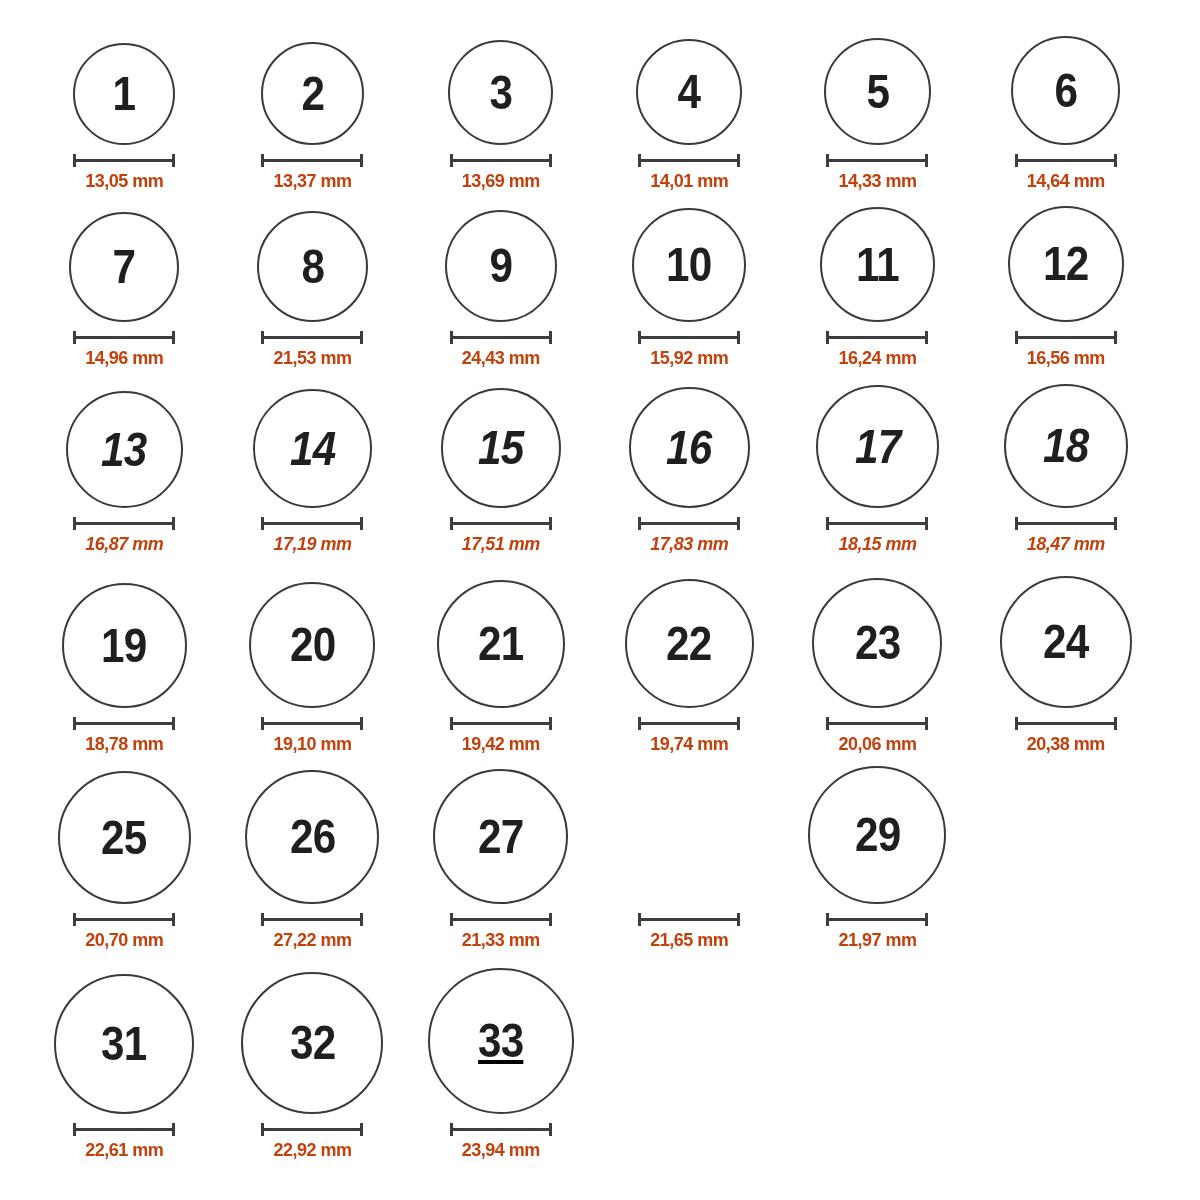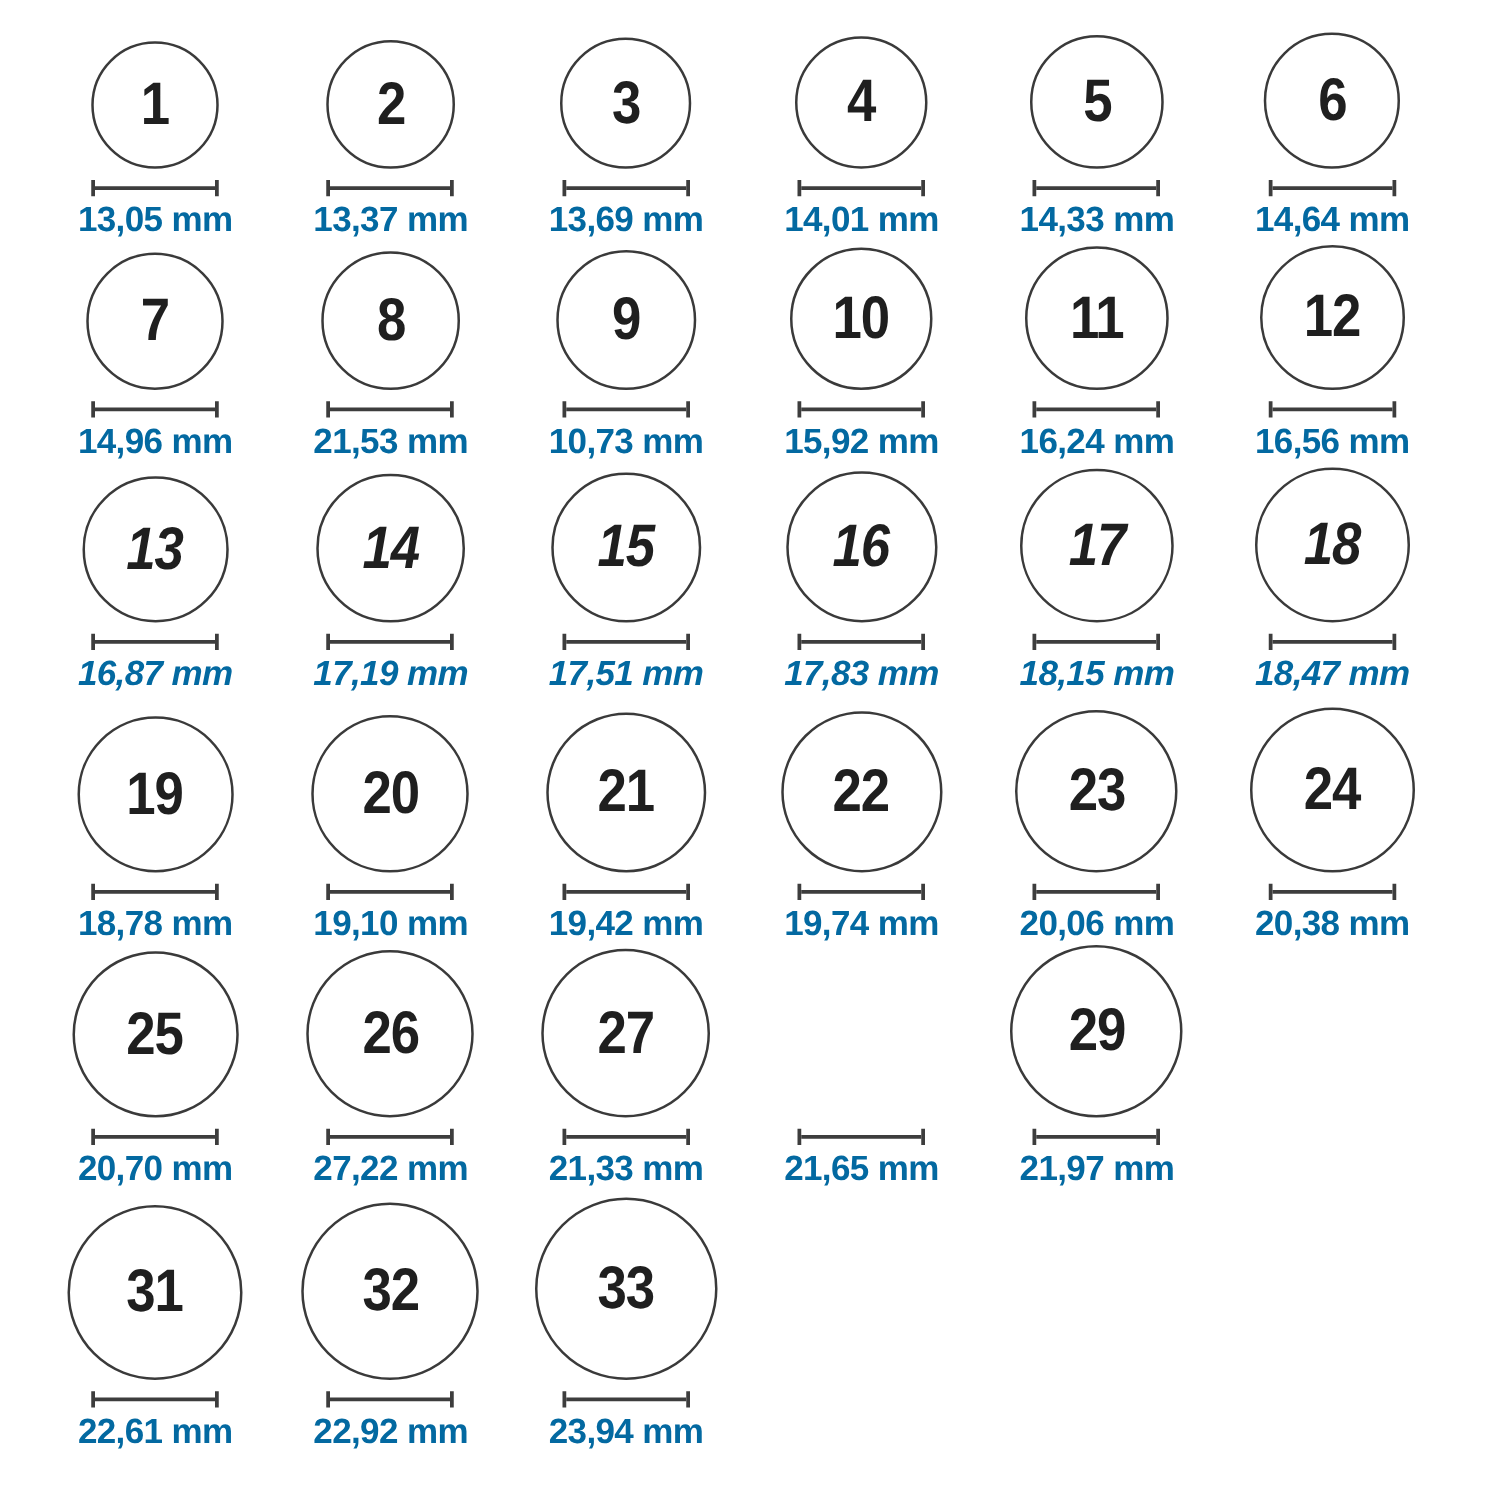--- a/index.html
+++ b/index.html
@@ -50,23 +50,23 @@
     align-items: center;
     margin-top: 9px;
   }
   .dim-line .dim-bar {
     width: 100%;
     height: 3px;
     background: #3d3d3d;
   }
   .size-label {
     margin-top: 5px;
-    font-size: 28px;
+    font-size: 18px;
     font-weight: bold;
-    color: #0369a1;
+    color: #c2410c;
     line-height: 1;
     letter-spacing: -0.5px;
     white-space: nowrap;
   }
 </style>
 </head>
 <body>
 
 <div id="size-chart">
     <div class="chart-row" style="height: 190px;">
@@ -144,21 +144,21 @@
     </div>
     <div class="size-label">21,53 mm</div>
   </div>
       <div class="size-cell">
     <div class="ring-circle" style="width: 112px; height: 112px;">
       <span class="ring-number">9</span>
     </div>
     <div class="dim-line">
       <span class="dim-bar"></span>
     </div>
-    <div class="size-label">10,73 mm</div>
+    <div class="size-label">24,43 mm</div>
   </div>
       <div class="size-cell">
     <div class="ring-circle" style="width: 114px; height: 114px;">
       <span class="ring-number">10</span>
     </div>
     <div class="dim-line">
       <span class="dim-bar"></span>
     </div>
     <div class="size-label">15,92 mm</div>
   </div>
@@ -350,21 +350,21 @@
       <div class="size-cell">
     <div class="ring-circle" style="width: 142px; height: 142px;">
       <span class="ring-number">32</span>
     </div>
     <div class="dim-line">
       <span class="dim-bar"></span>
     </div>
     <div class="size-label">22,92 mm</div>
   </div>
       <div class="size-cell">
-    <div class="ring-circle" style="width: 146px; height: 146px;">
+    <div class="ring-circle" style="width: 146px; height: 146px; text-decoration: underline;">
       <span class="ring-number">33</span>
     </div>
     <div class="dim-line">
       <span class="dim-bar"></span>
     </div>
     <div class="size-label">23,94 mm</div>
   </div>
     </div>
   </div>
 

